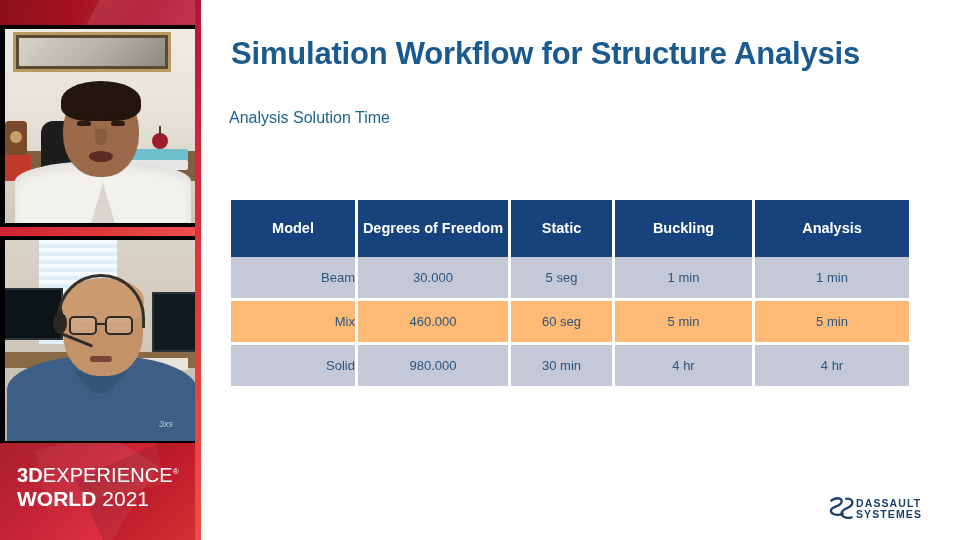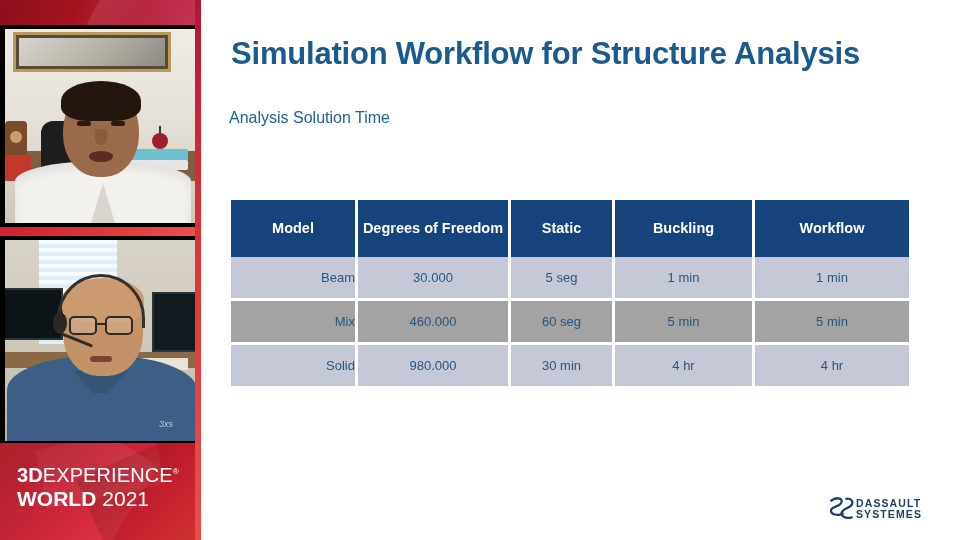--- a/index.html
+++ b/index.html
@@ -118,21 +118,21 @@
   .tbl{position:absolute;left:30px;top:200px;width:678px;border-collapse:separate;border-spacing:0;}
   .tbl th,.tbl td{padding:0;margin:0;}
   .tbl thead th{background:#16437c;color:#ffffff;font-size:14.5px;font-weight:bold;
     height:57px;vertical-align:middle;text-align:center;border-right:3px solid #ffffff;line-height:17px;}
   .tbl thead th:last-child{border-right:none;}
   .tbl tbody td{height:41px;vertical-align:middle;text-align:center;font-size:13px;color:#2a5580;
     border-right:3px solid #ffffff;border-bottom:3px solid #ffffff;}
   .tbl tbody td:last-child{border-right:none;}
   .tbl tbody tr:last-child td{border-bottom:none;}
   .tbl tbody tr.odd td{background:#c5c8d6;}
-  .tbl tbody tr.even td{background:#a3a3a3;}
+  .tbl tbody tr.even td{background:#fdba74;}
   .tbl tbody td.first{text-align:right;padding-left:10px;}
 
   
   .ds-logo{position:absolute;right:38px;bottom:18px;display:flex;align-items:center;}
   .ds-mark{width:30px;height:27px;}
   .ds-text{display:flex;flex-direction:column;line-height:10.5px;}
   .ds-text span{font-size:10.5px;font-weight:bold;color:#1d3f6e;letter-spacing:1.1px;}
 </style>
 </head>
 <body>
@@ -219,21 +219,21 @@
           <col style="width:104px">
           <col style="width:140px">
           <col style="width:154px">
       </colgroup>
       <thead>
         <tr>
           <th>Model</th>
           <th>Degrees of Freedom</th>
           <th>Static</th>
           <th>Buckling</th>
-          <th>Workflow</th>
+          <th>Analysis</th>
         </tr>
       </thead>
       <tbody>
         <tr class="odd">
           <td class="first">Beam</td>
           <td>30.000</td>
           <td>5 seg</td>
           <td>1 min</td>
           <td>1 min</td>
         </tr>

